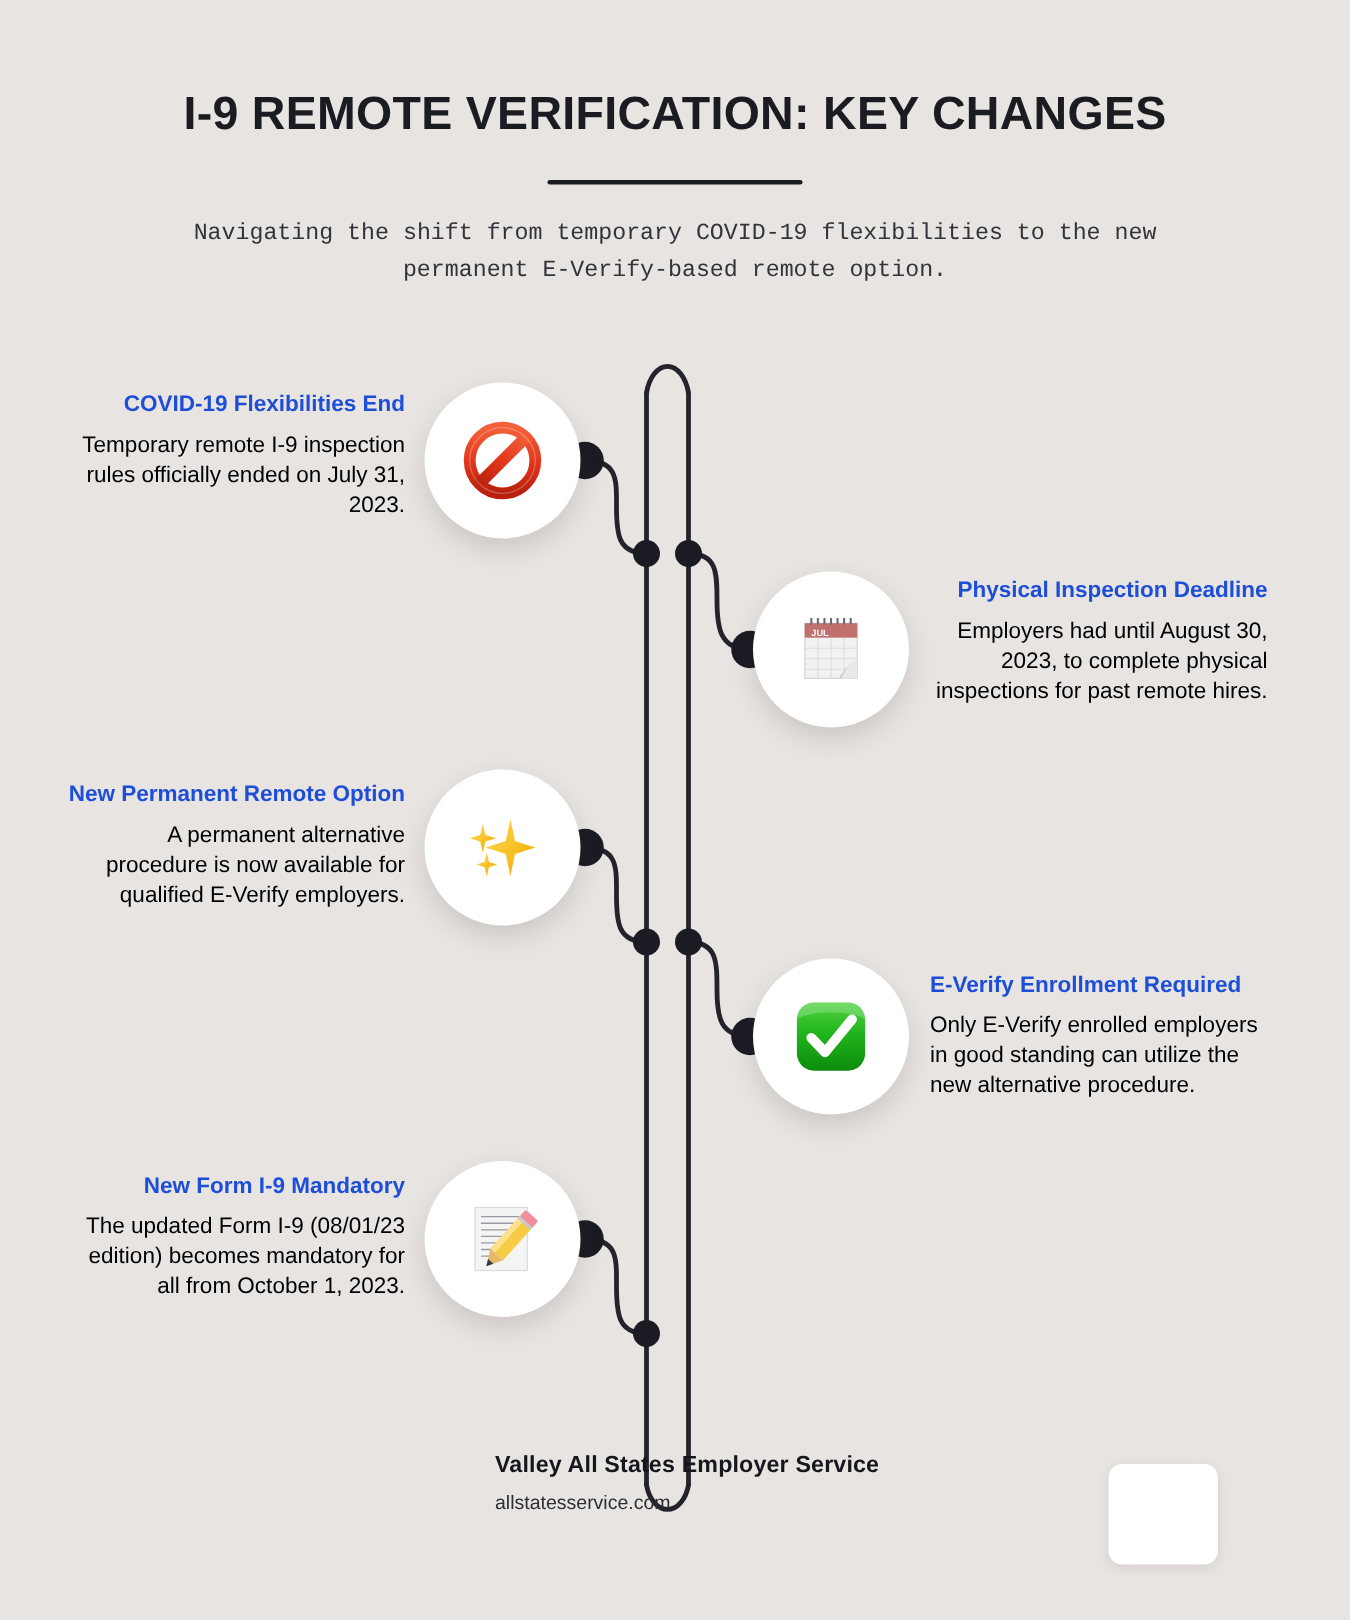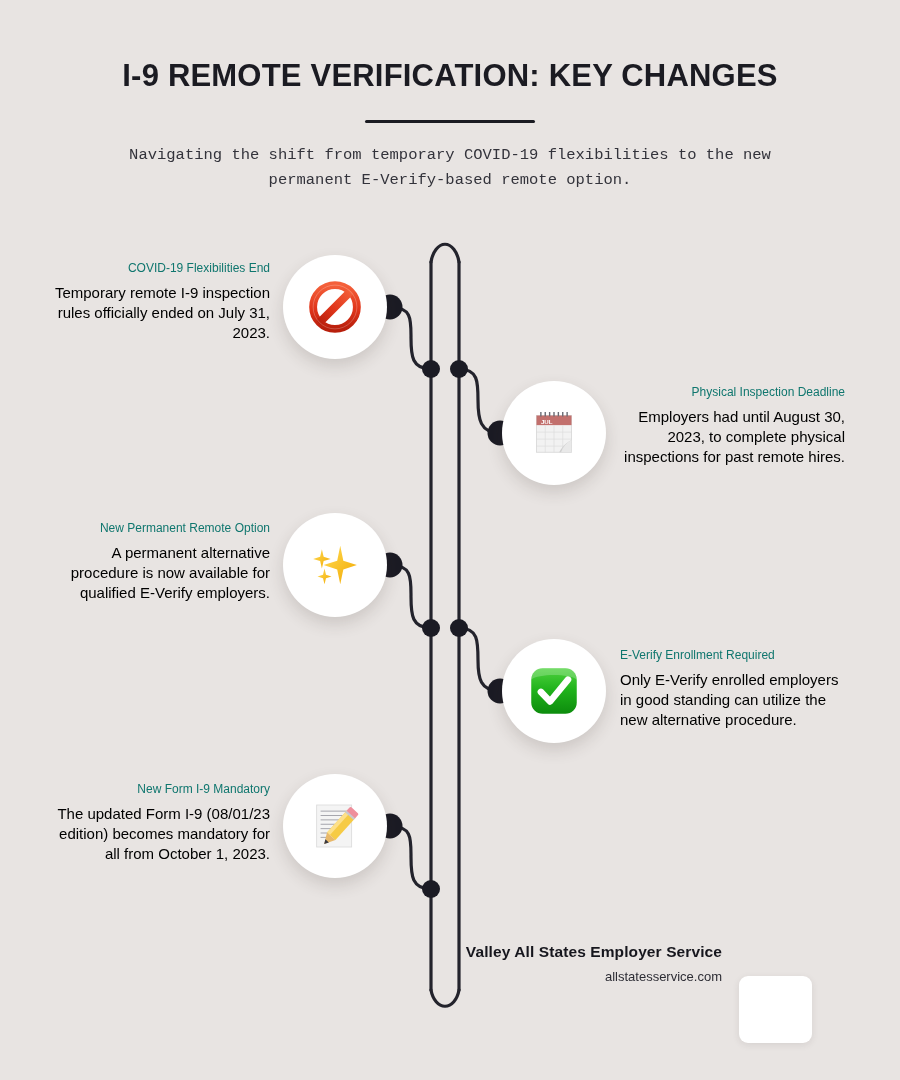--- a/index.html
+++ b/index.html
@@ -81,40 +81,39 @@
     width: 56px;
     height: 56px;
     display: block;
   }
 
   
   .item-text { position: absolute; }
   .item-text.left  { text-align: right; }
   .item-text.right { text-align: left; }
   .item-title {
-    font-size: 12px;
-    font-weight: 400;
-    color: #0f766e;
+    font-size: 15px;
+    font-weight: 700;
+    color: #1d4ed8;
     line-height: 1.18;
     margin: 0 0 8px 0;
   }
   .item-desc {
     font-size: 15px;
     color: #000000;
     line-height: 1.33;
     margin: 0;
   }
 
   
   .footer-brand {
     position: absolute;
     left: 330px;
-    top: 943px;
+    top: 968px;
     width: 392px;
-    text-align: right;
   }
   .brand-name {
     font-size: 15.5px;
     font-weight: 800;
     color: #16161d;
     margin: 0;
     letter-spacing: 0.1px;
   }
   .brand-url {
     font-size: 13px;

